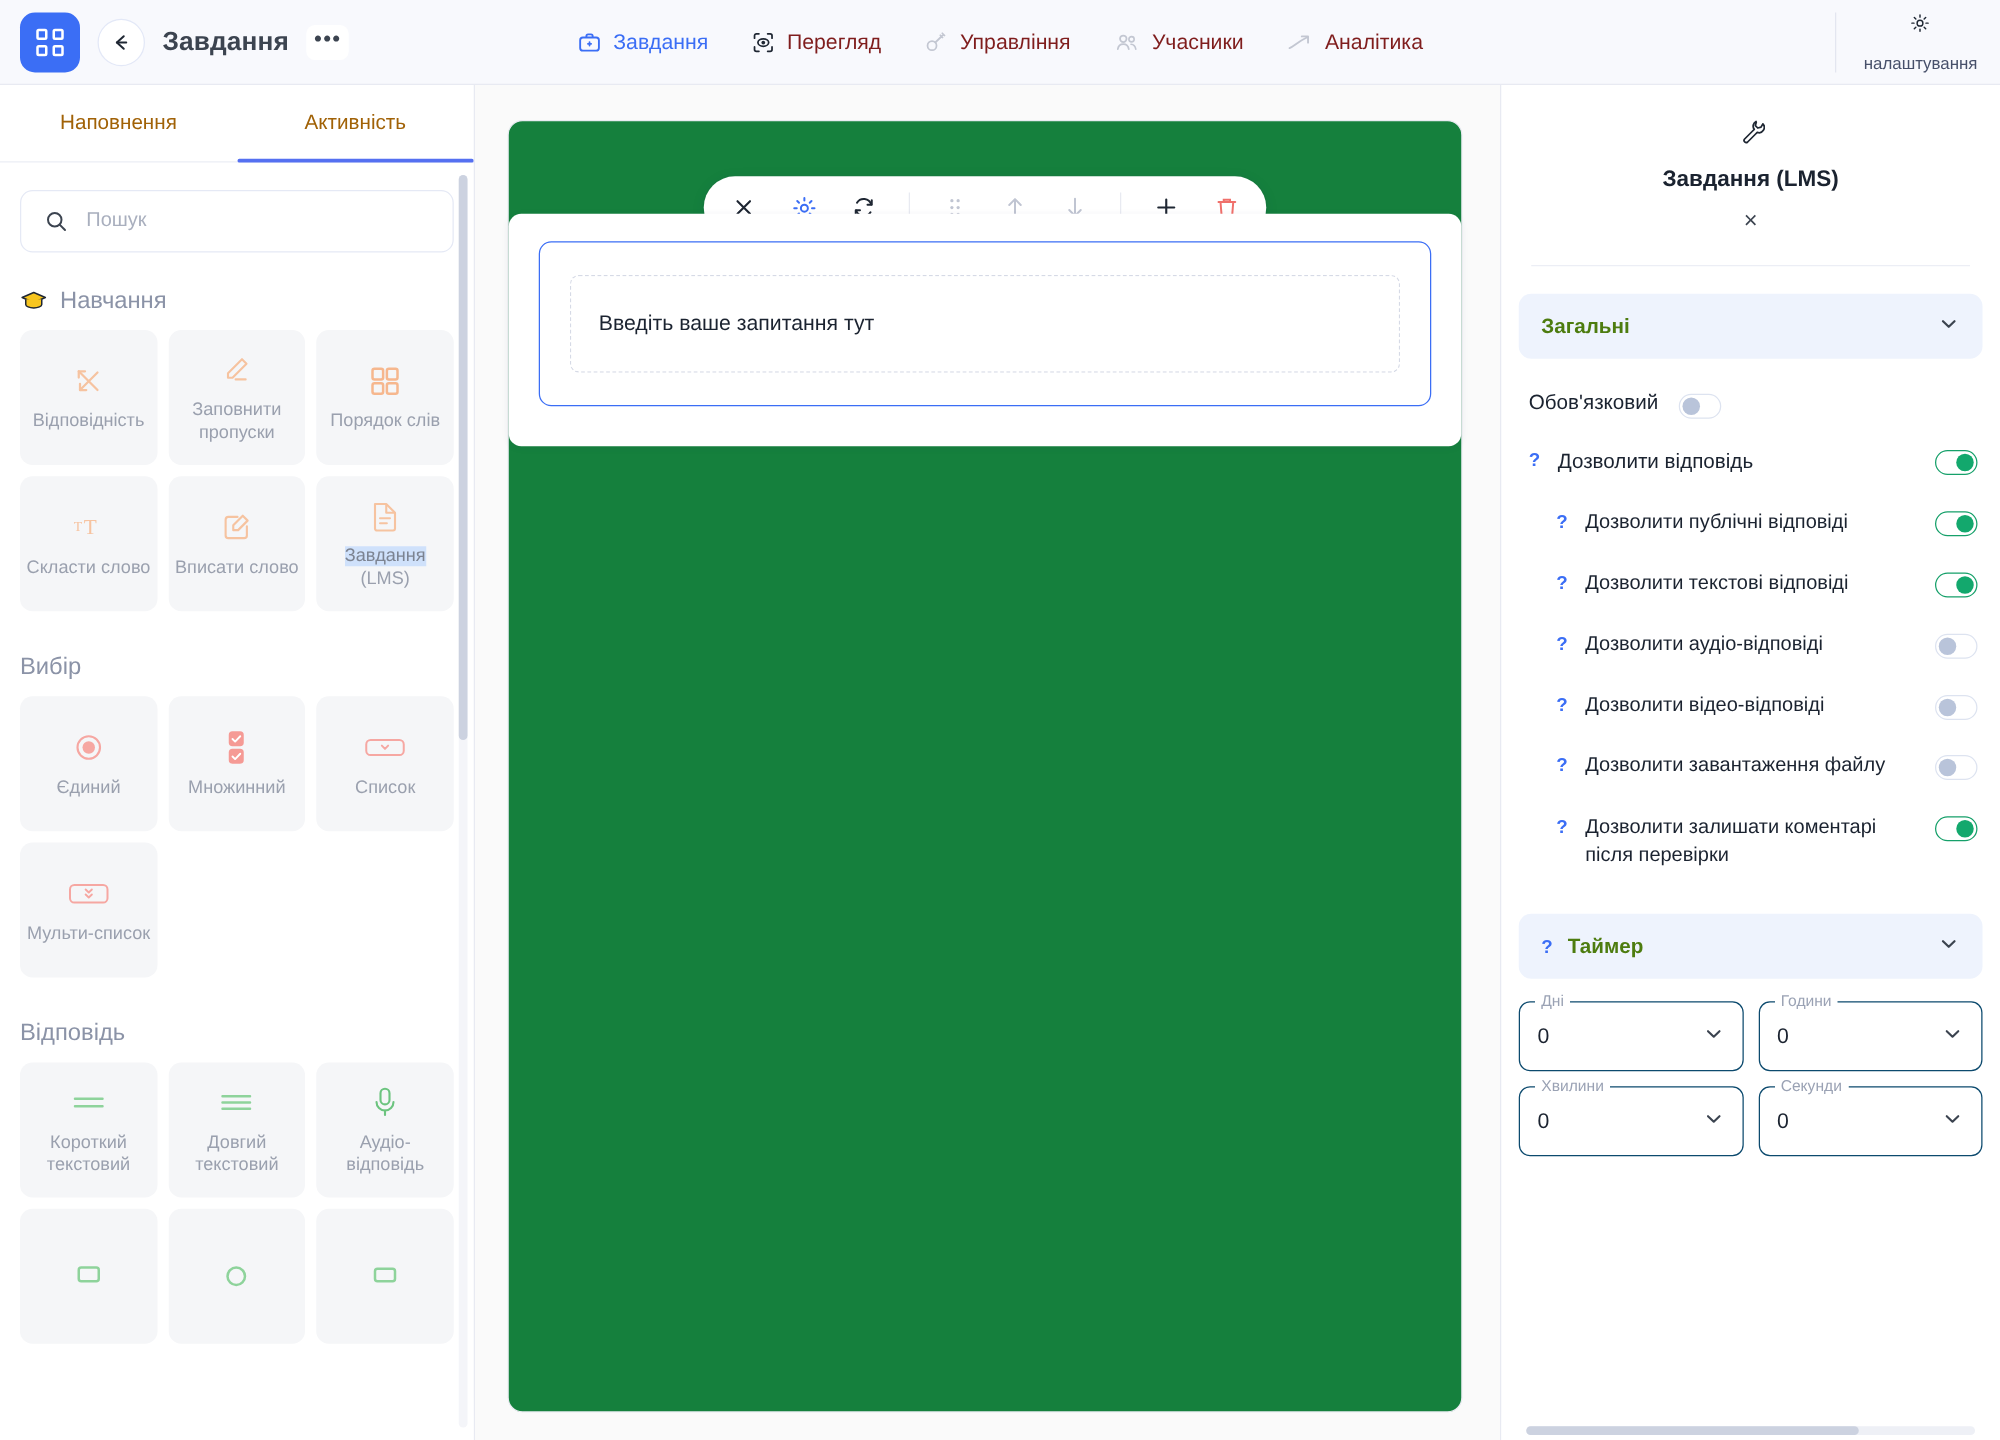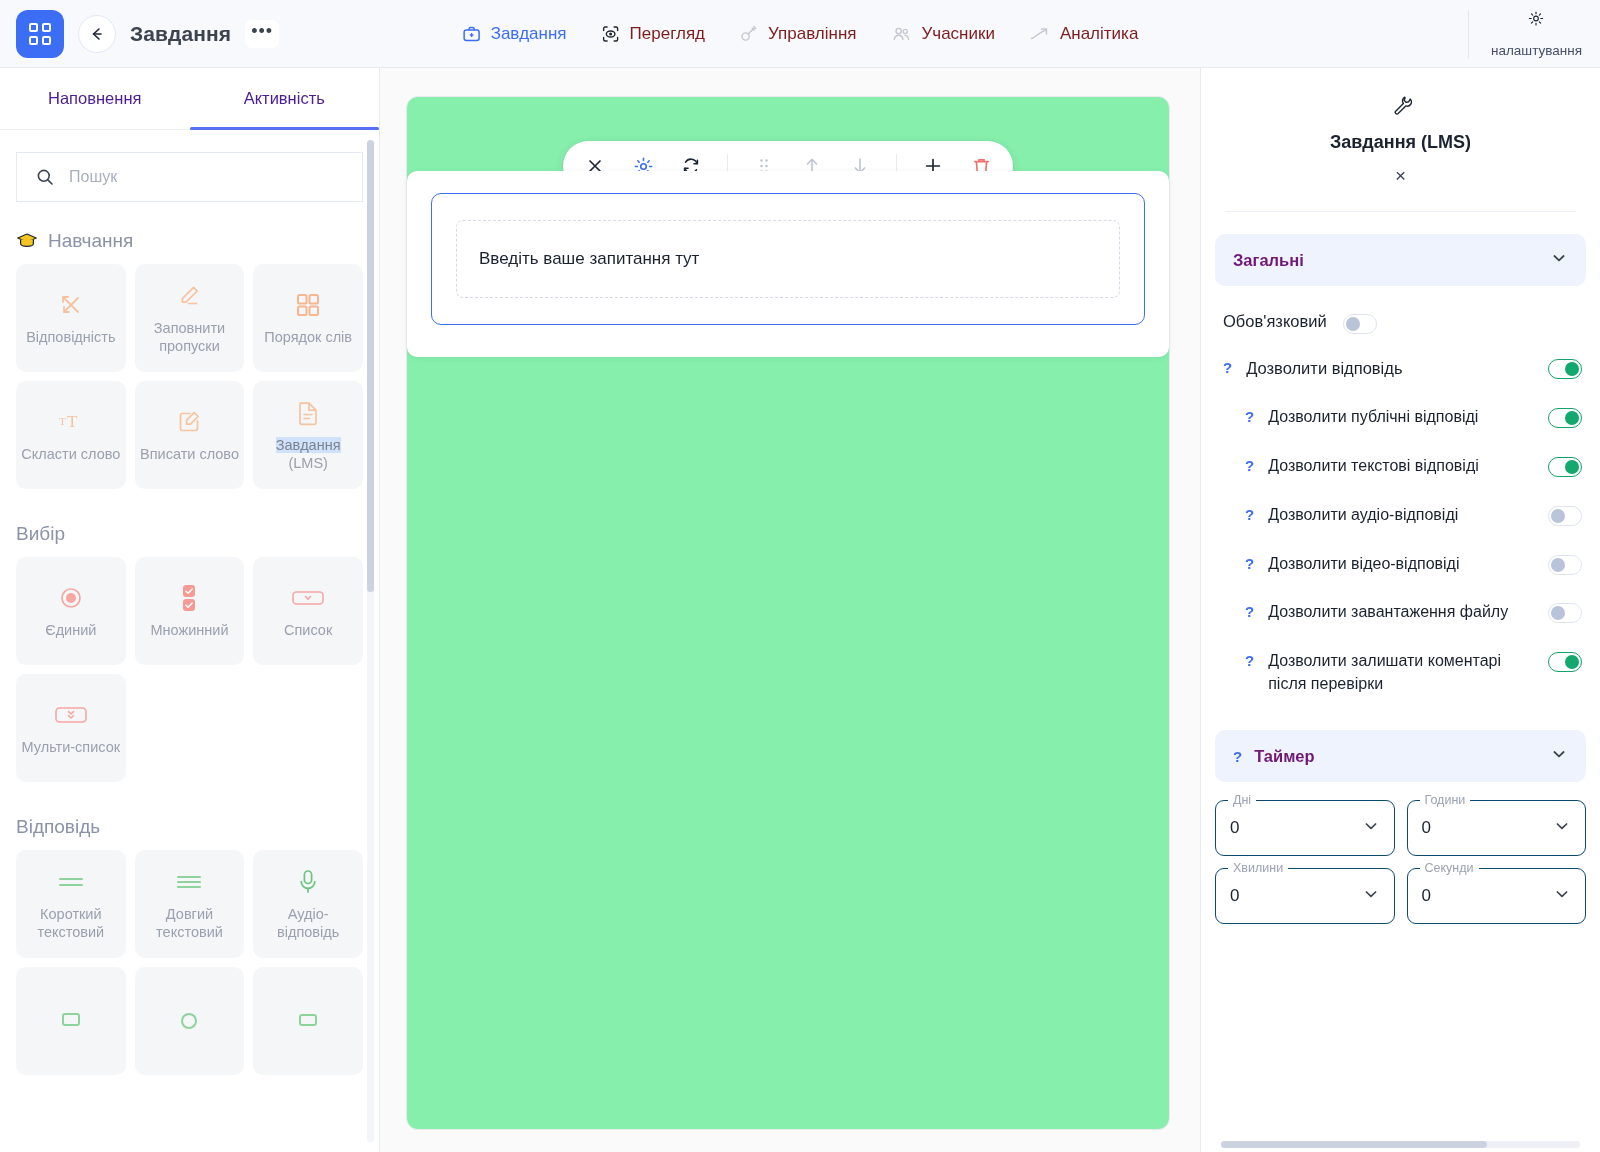--- a/index.html
+++ b/index.html
@@ -60,29 +60,29 @@
 
   
   .sidebar {
     width: 380px; min-width: 380px; background: #fff;
     border-right: 1px solid #e8eaf2;
     display: flex; flex-direction: column; position: relative; overflow: hidden;
   }
   .side-tabs { display: flex; height: 62px; border-bottom: 1px solid #eceef5; }
   .side-tab {
     flex: 1; display: flex; align-items: center; justify-content: center;
-    font-size: 16.5px; color: #4c1d95; position: relative;
+    font-size: 16.5px; color: #a16207; position: relative;
   }
   .side-tab.active::after {
     content: ""; position: absolute; left: 0; right: 0; bottom: -1px;
     height: 3px; background: #5570f1; border-radius: 2px;
   }
   .side-scroll { flex: 1; overflow: hidden; position: relative; padding: 0 16px; }
   .search-wrap {
-    margin-top: 22px; height: 50px; border: 1px solid #e5e9f5; border-radius: 0;
+    margin-top: 22px; height: 50px; border: 1px solid #e5e9f5; border-radius: 10px;
     display: flex; align-items: center; gap: 14px; padding: 0 18px;
   }
   .search-wrap .txt { font-size: 16px; color: #a9afbe; }
   .grp-title {
     display: flex; align-items: center; gap: 10px;
     margin: 28px 0 12px 0; font-size: 19px; color: #8b93a7;
   }
   .grp-title.plain { margin-top: 34px; }
   .tiles { display: grid; grid-template-columns: repeat(3, 1fr); gap: 9px; }
   .tile {
@@ -109,21 +109,21 @@
     background: linear-gradient(to bottom, rgba(255,255,255,0), #fff 72%);
     pointer-events: none;
   }
 
   
   .canvas-area {
     flex: 1; background: #fafafa; padding: 28px 30px 0 26px;
     display: flex; justify-content: center; position: relative; min-width: 0;
   }
   .canvas-sheet {
-    width: 100%; max-width: 768px; background: #86efac;
+    width: 100%; max-width: 768px; background: #15803d;
     border: 1px solid #e9ebf1; border-radius: 12px;
     height: calc(100% - 22px); position: relative;
   }
   .blk-toolbar {
     position: absolute; top: 44px; left: 50%; transform: translateX(-50%);
     height: 50px; background: #fff; border-radius: 25px;
     box-shadow: 0 2px 10px rgba(40,50,90,.10), 0 0 0 1px rgba(40,50,90,.04);
     display: flex; align-items: center; padding: 0 20px; gap: 24px;
   }
   .tbtn { width: 24px; height: 24px; display: flex; align-items: center; justify-content: center; color: #1f2733; }
@@ -159,21 +159,21 @@
   }
   .rp-title { font-size: 18px; font-weight: 600; color: #1b2330; flex: 1; }
   .rp-close { font-size: 19px; color: #3c4450; width: 22px; text-align: center; }
   .rp-div { height: 1px; background: #eceef5; margin: 24px 24px 0 24px; }
   .rp-body { flex: 1; overflow: hidden; padding: 0 14px; position: relative; }
 
   .acc {
     margin-top: 22px; background: #eef3fd; border-radius: 10px;
     height: 52px; display: flex; align-items: center; padding: 0 18px; gap: 12px;
   }
-  .acc .atitle { font-size: 16.5px; font-weight: 600; color: #701a75; flex: 1; }
+  .acc .atitle { font-size: 16.5px; font-weight: 600; color: #4d7c0f; flex: 1; }
   .acc .chev { color: #3c4450; }
   .qm { color: #3b6ef5; font-size: 15px; font-weight: 700; }
 
   .row-req {
     display: flex; align-items: flex-start; gap: 16px;
     margin: 26px 0 0 8px;
   }
   .row-req .lbl { font-size: 16.5px; color: #1b2330; }
 
   .opt-list { margin-top: 10px; }

